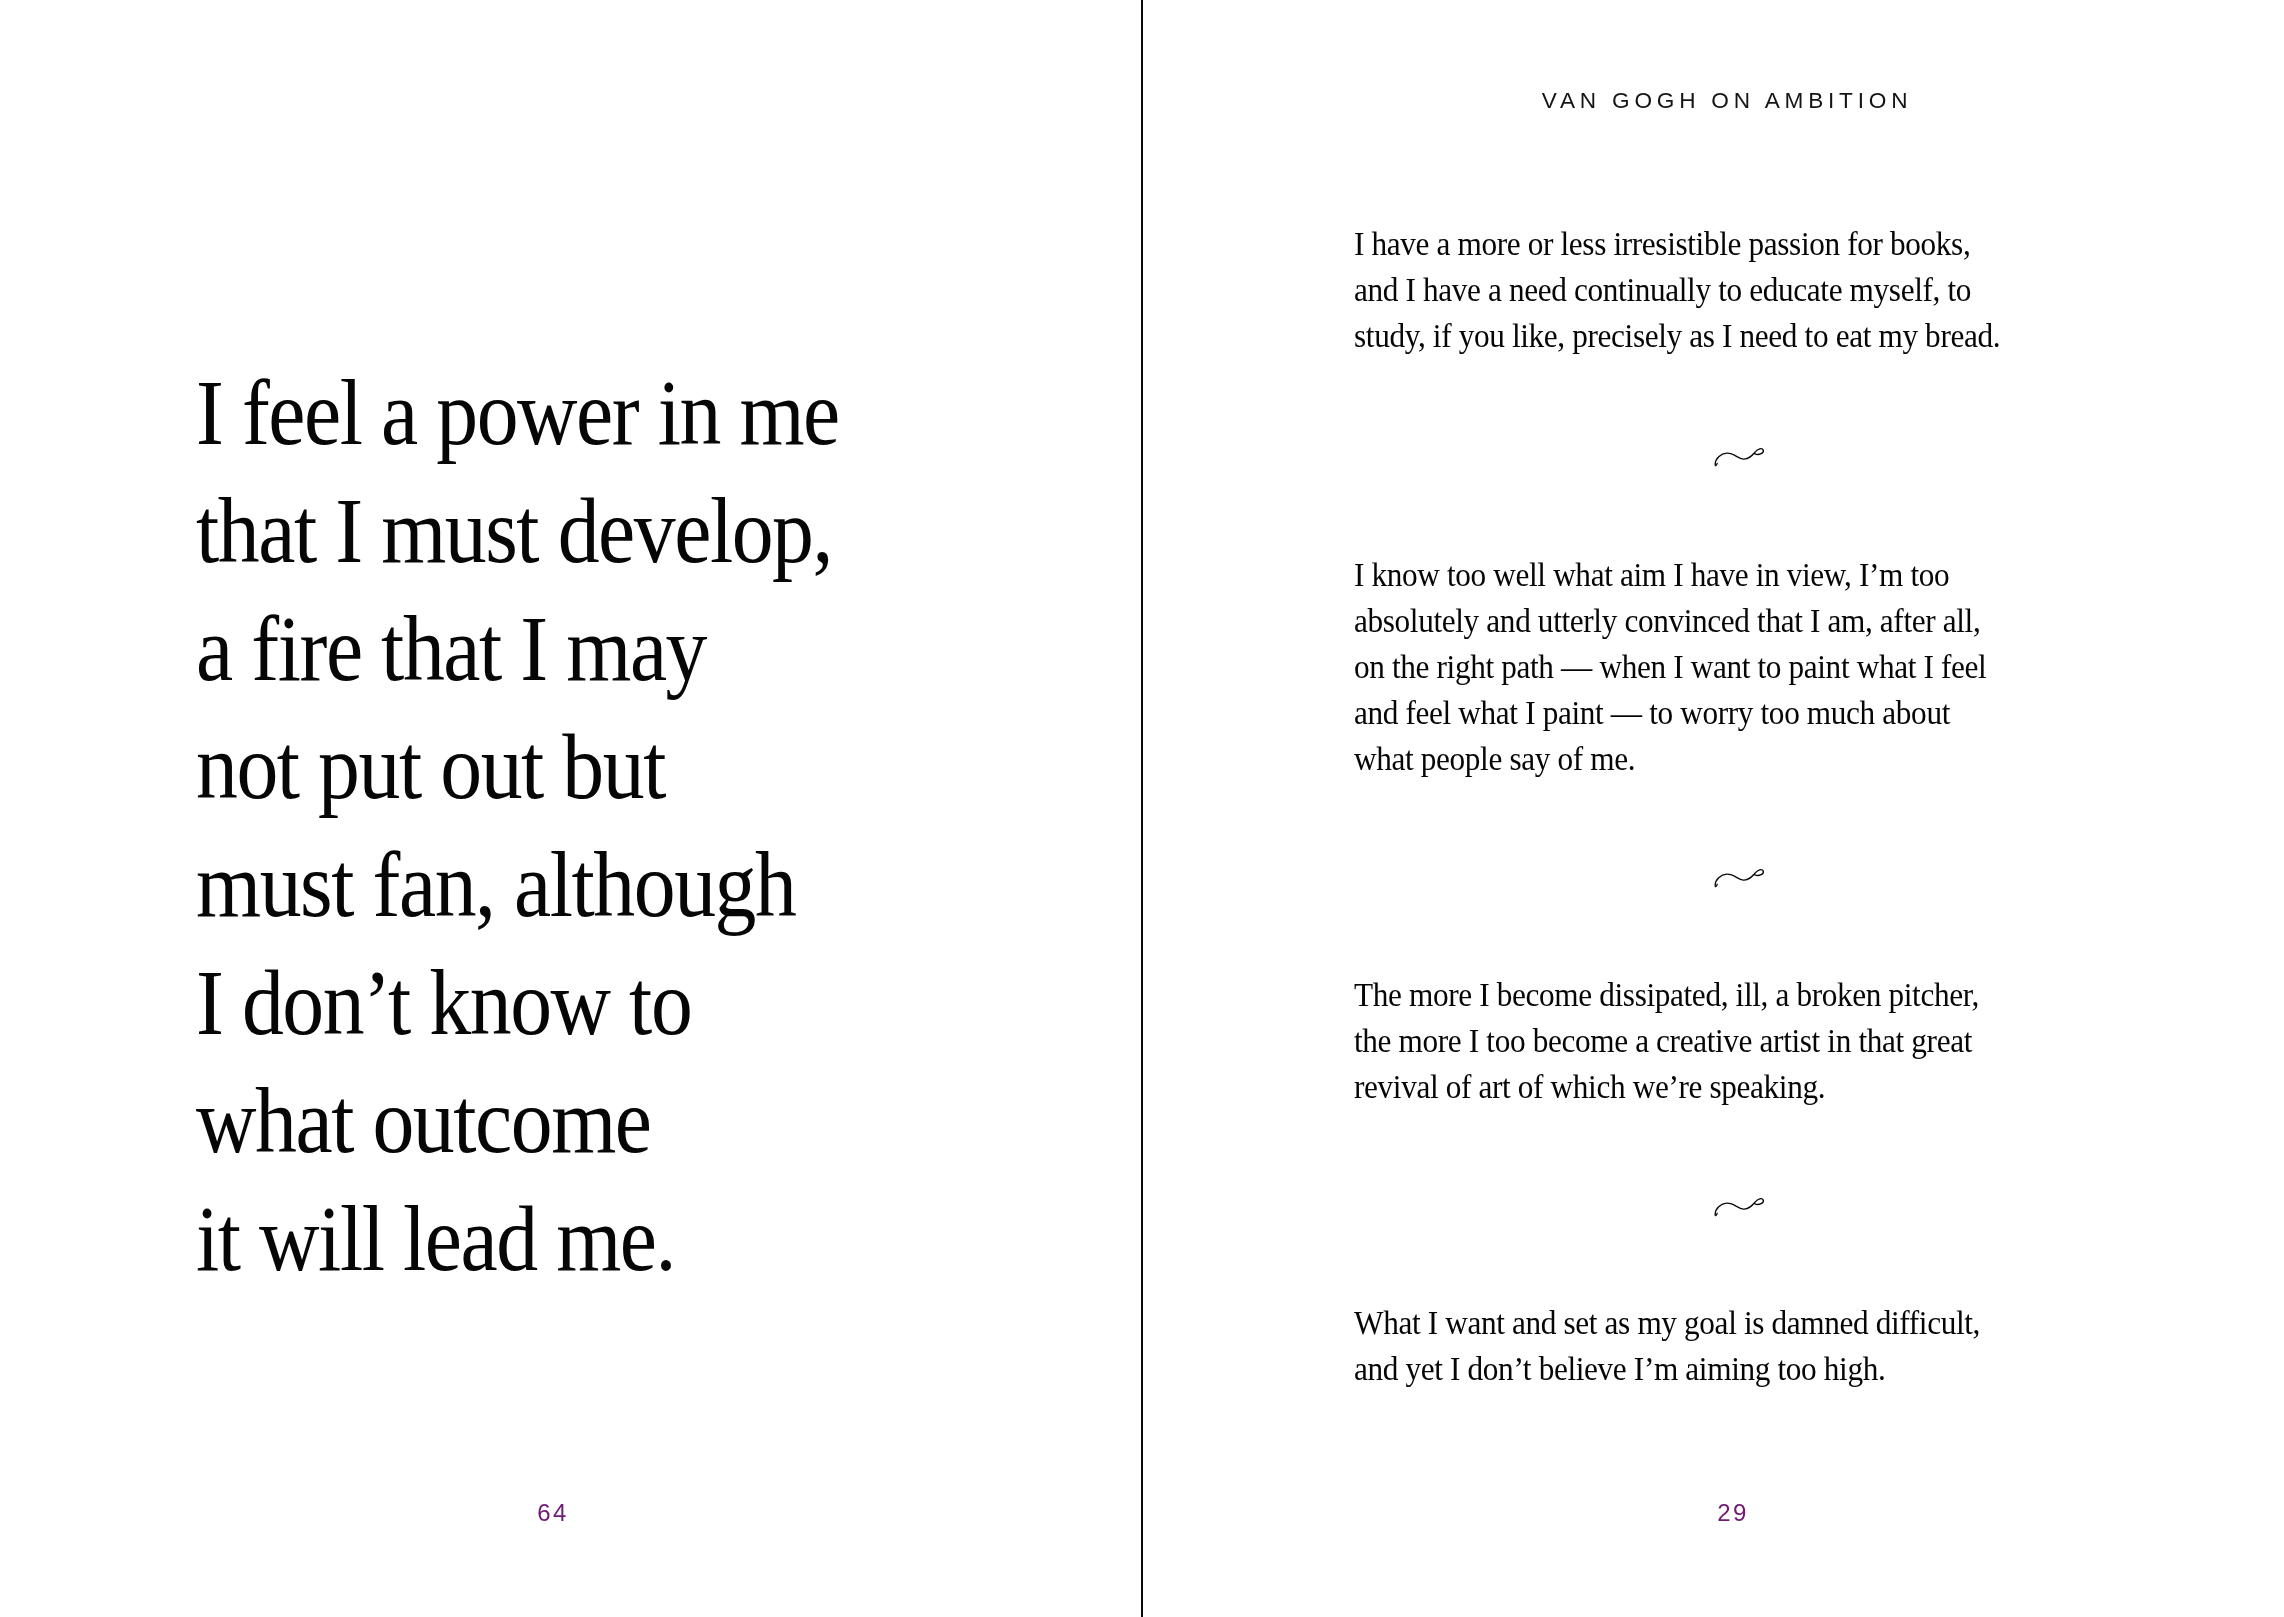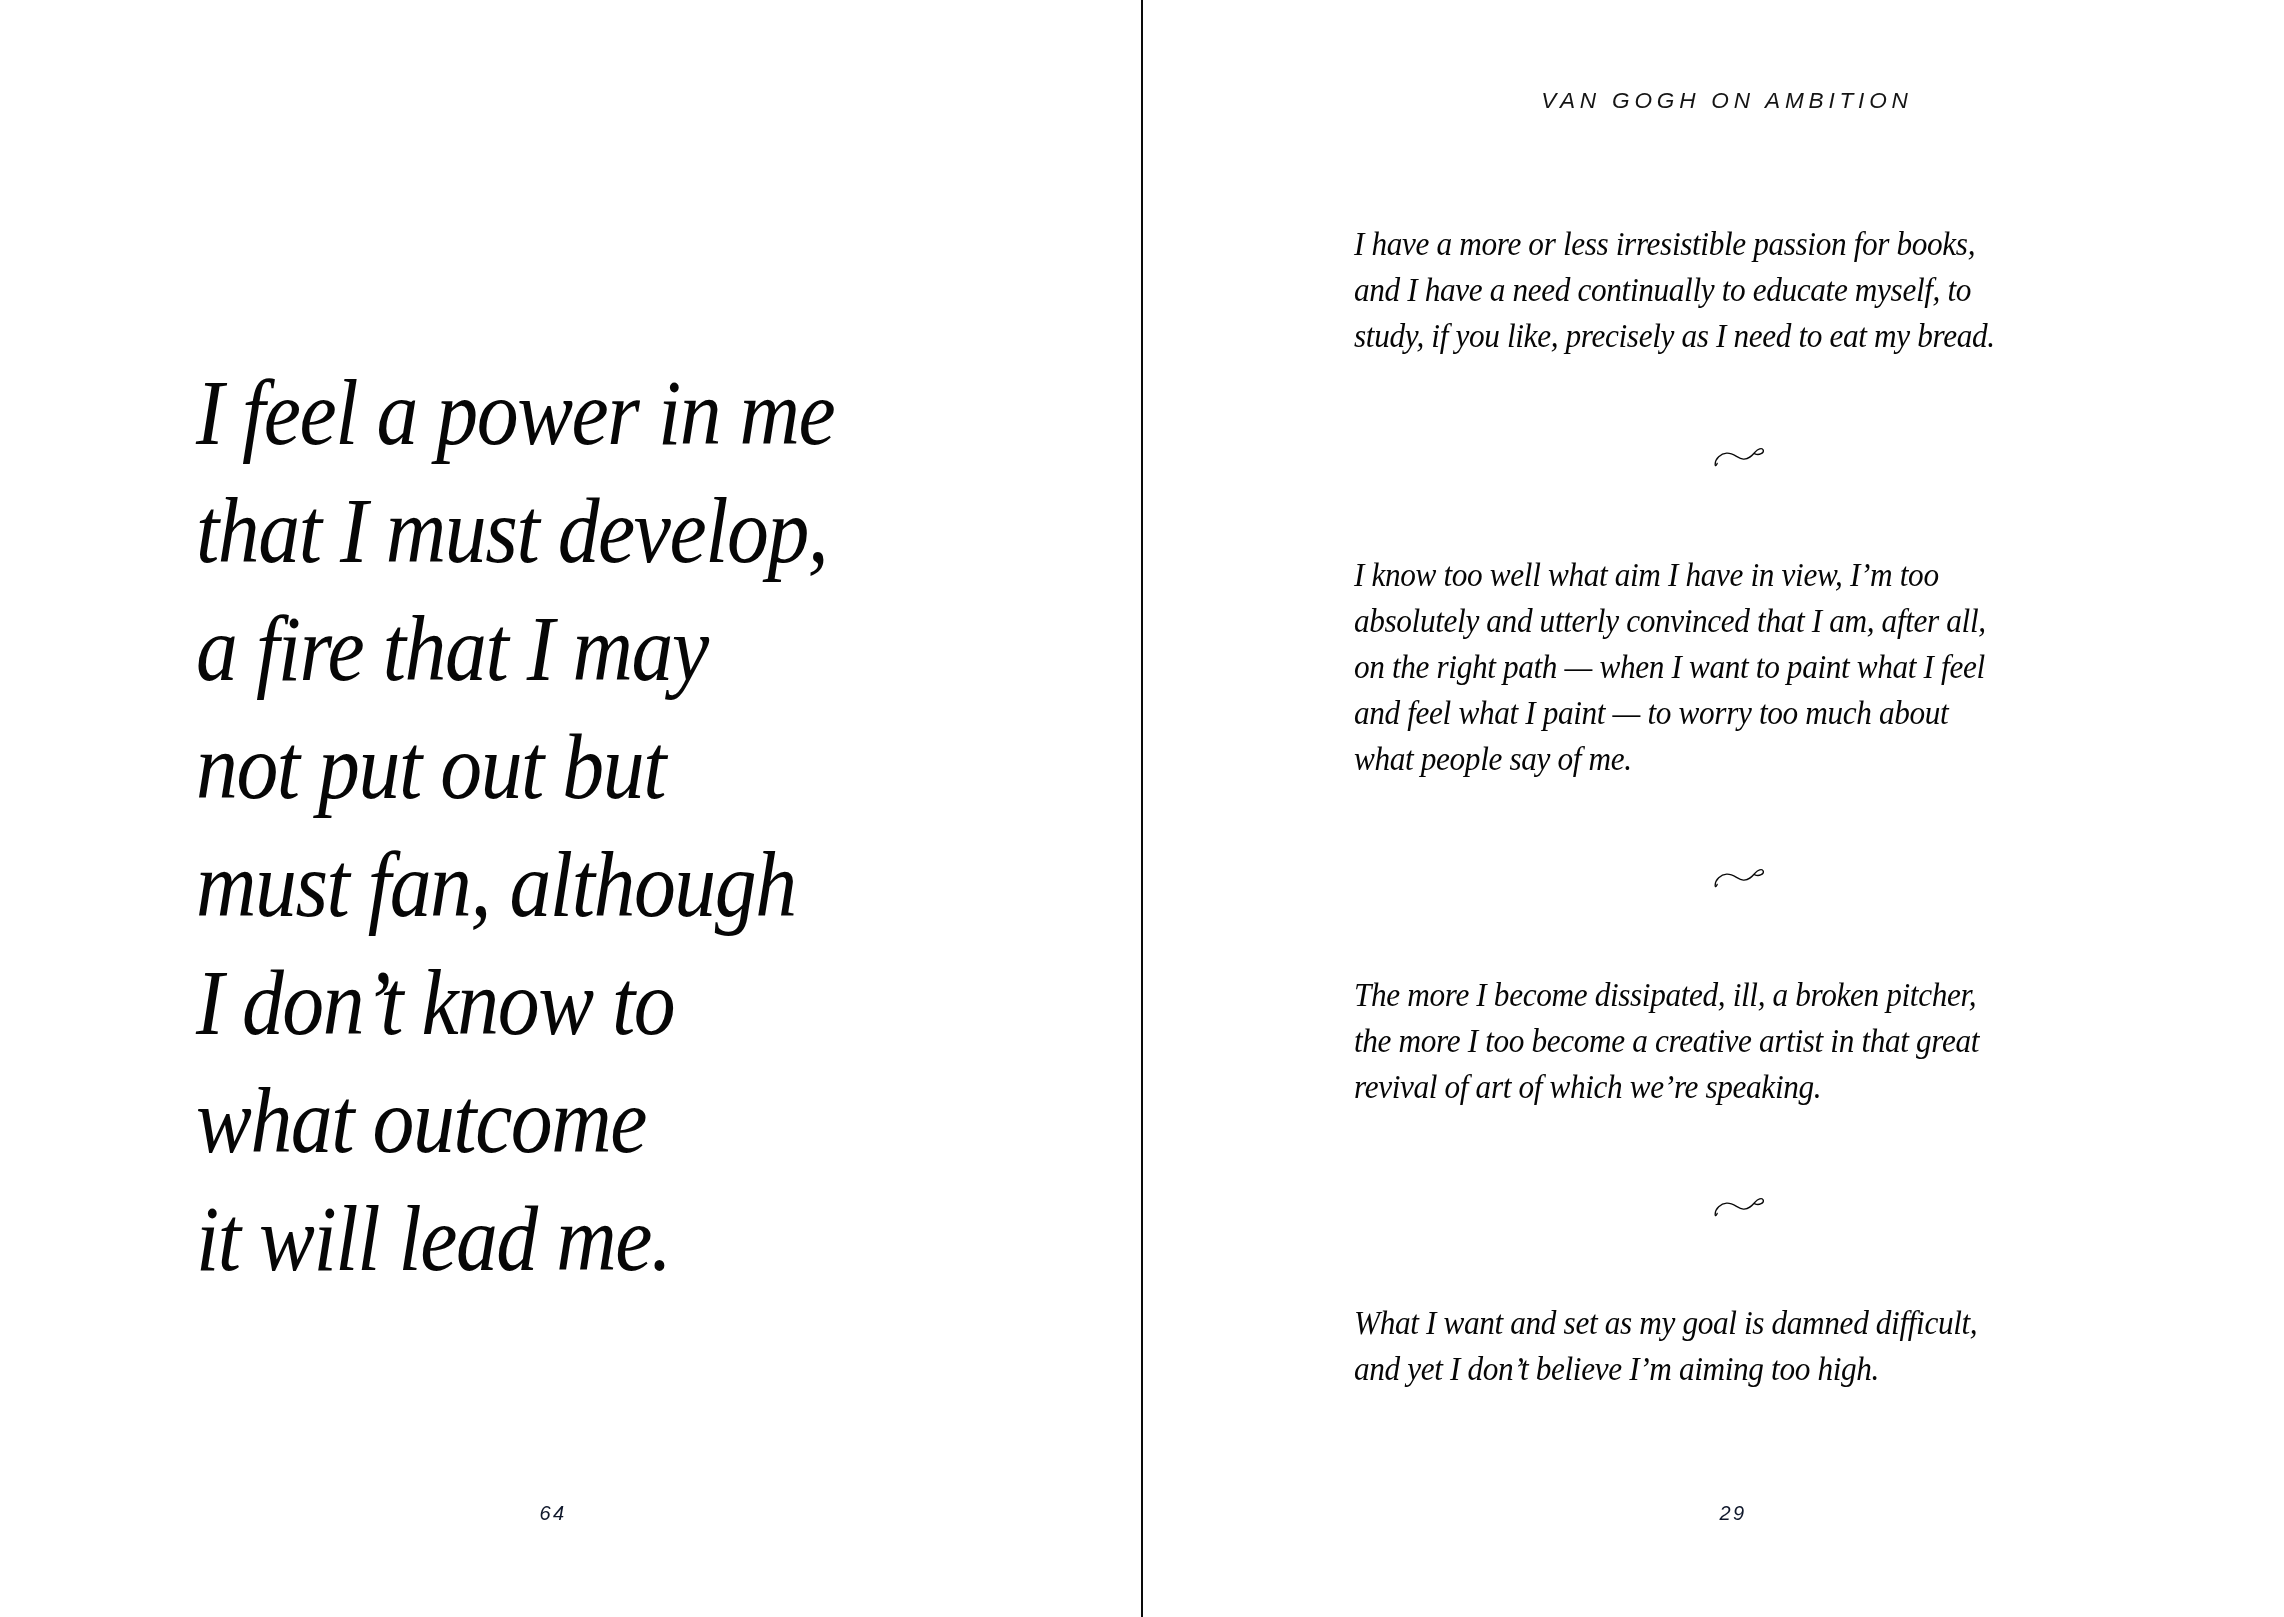--- a/index.html
+++ b/index.html
@@ -21,21 +21,20 @@
     left: 1141px;
     top: 0;
     width: 1.6px;
     height: 1618px;
     background: #0a0a0a;
   }
   .page {
     position: absolute;
     top: 0;
     height: 1618px;
-    font-style: italic;
   }
   .page-left  { left: 0;      width: 945px; }
   .page-right { left: 1142px; width: 1142px; }
 
   .pull-quote {
     position: absolute;
     left: 196px;
     top: 354px;
     width: 886px;
     font-size: 93px;
@@ -85,24 +84,24 @@
   .ornament-1 { top: 442px; }
   .ornament-2 { top: 863px; }
   .ornament-3 { top: 1192px; }
   .ornament svg { display: block; width: 52px; height: 27px; }
 
   .folio {
     position: absolute;
     top: 1501px;
     transform: translateX(-50%);
     font-family: "Liberation Sans", sans-serif;
-    font-size: 20px;
+    font-size: 24px;
     line-height: 24px;
     letter-spacing: 2.4px;
-    color: #0f172a;
+    color: #701a75;
   }
   .folio-left  { left: 553px; }
   .folio-right { left: 591px; }
 </style>
 </head>
 <body>
 
 <div class="spread">
 
   <div class="gutter-divider"></div>

